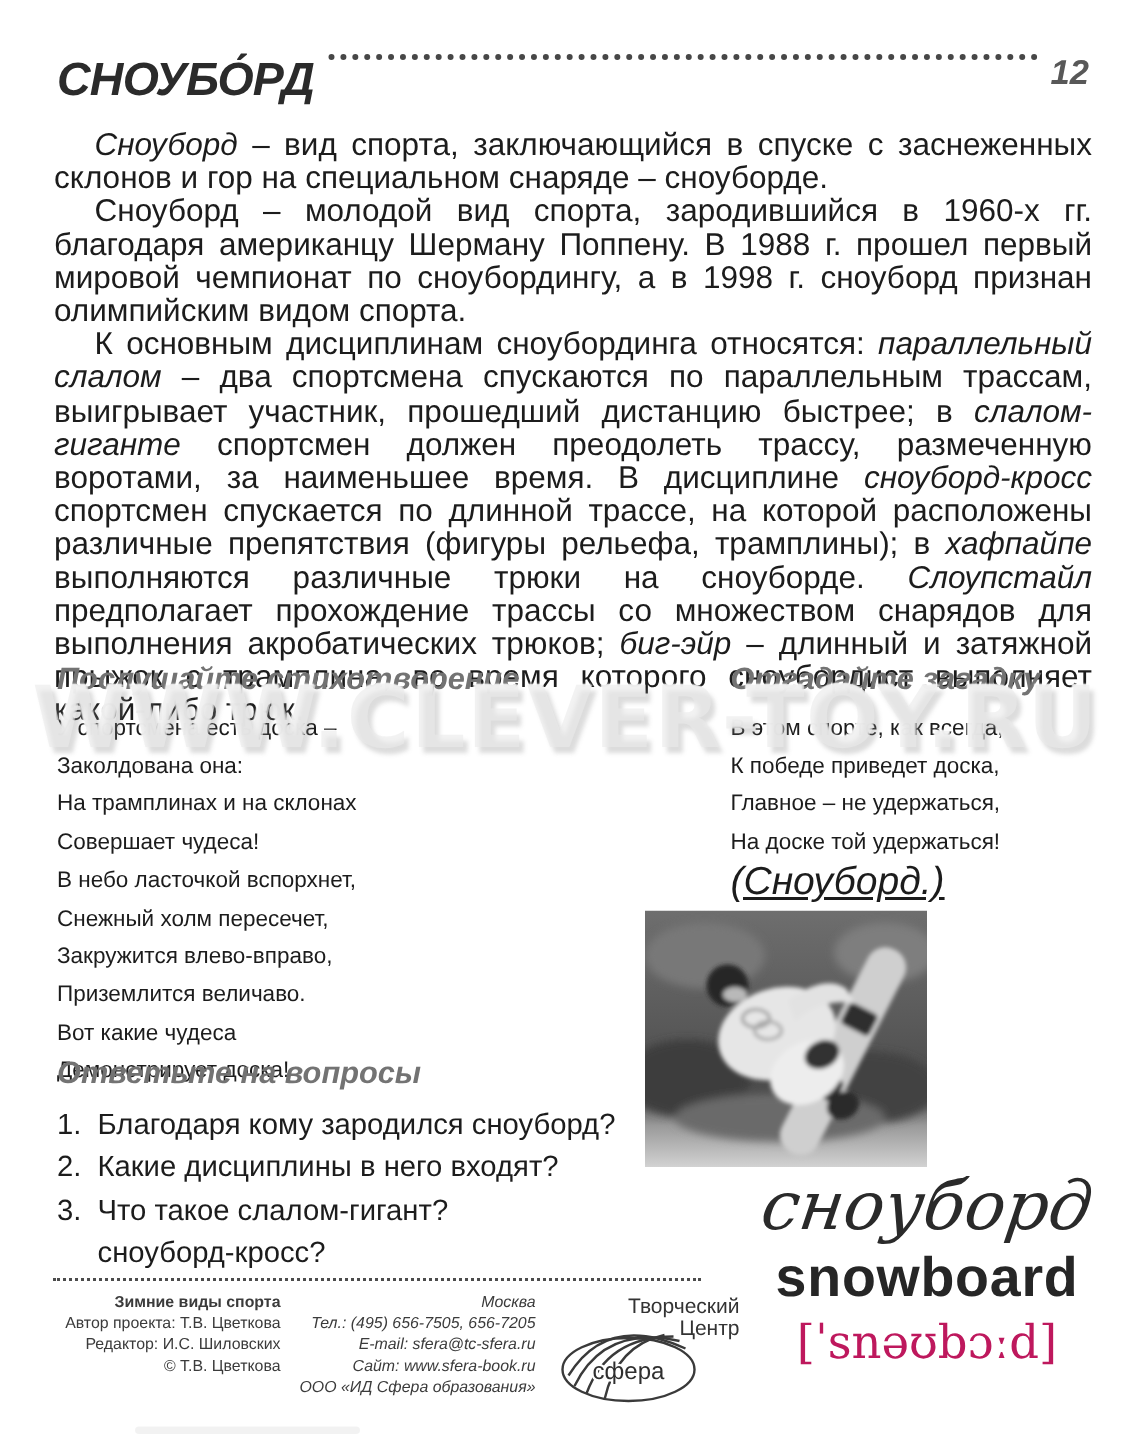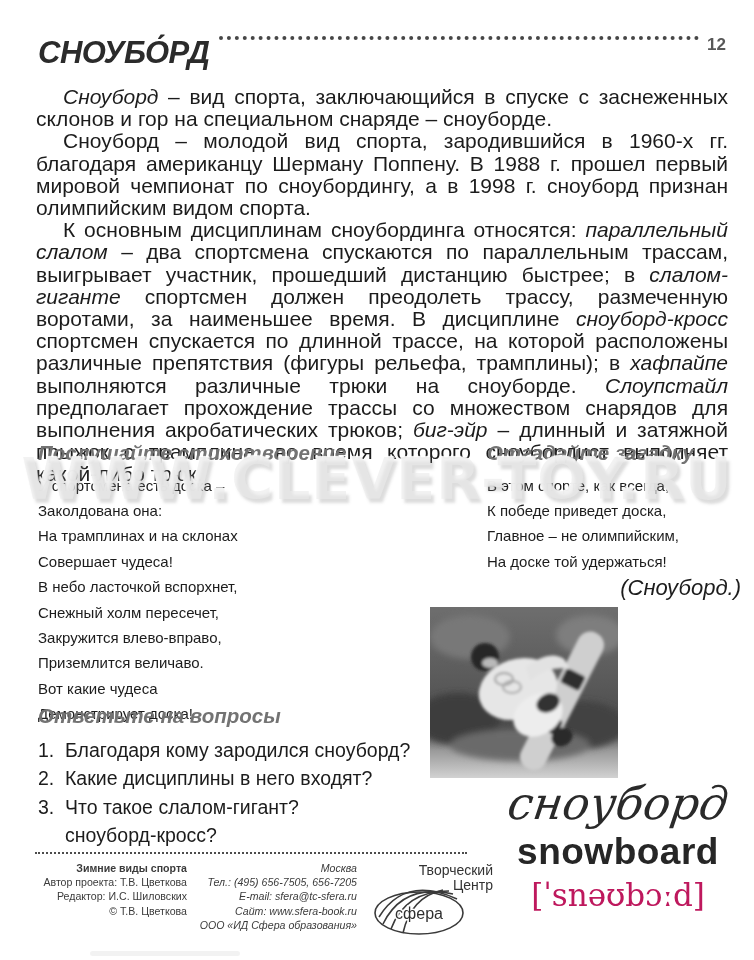--- a/index.html
+++ b/index.html
@@ -7,42 +7,42 @@
     position:relative;width:754px;height:960px;background:#ffffff;overflow:hidden;
     font-family:"Liberation Sans",sans-serif;color:#1c1c1c;
   }
   
   .header{position:absolute;left:38px;right:28px;top:36px;display:flex;z-index:1;}
   .title{
     font-size:31px;font-weight:bold;font-style:italic;letter-spacing:-0.5px;
     color:#2b2b2b;white-space:nowrap;line-height:1.1;
   }
   .leader{flex:1;border-bottom:4px dotted #474747;margin:0 8px 7px 10px;height:0;}
-  .pagenum{font-size:17px;font-weight:bold;color:#585858;line-height:1.1;padding-bottom:2px;}
+  .pagenum{font-size:23px;font-weight:bold;font-style:italic;color:#585858;line-height:1.1;padding-bottom:2px;}
   
   .intro{
     position:absolute;left:36px;top:86px;width:692px;z-index:1;
     font-size:21px;line-height:22.2px;text-align:justify;
   }
   .intro p{margin:0;text-indent:27px;}
   .it{font-style:italic;}
   
   .watermark{
     position:absolute;left:0;top:446px;width:100%;text-align:center;z-index:3;
     font-family:"DejaVu Sans",sans-serif;font-weight:bold;font-size:57px;letter-spacing:1px;
     color:rgba(234,234,234,0.62);
     text-shadow:3px 4px 3px rgba(140,140,140,0.30), -1px -1px 1px rgba(255,255,255,0.95);
     pointer-events:none;white-space:nowrap;
   }
   
   .sec-heading{font-weight:bold;font-style:italic;font-size:20.5px;line-height:1.2;margin:0 0 7px 0;color:#737373;}
   .poem{position:absolute;left:38px;top:441px;width:410px;z-index:1;}
   .poem-line,.riddle-line{font-size:15px;line-height:25.4px;}
   .riddle{position:absolute;left:487px;top:441px;width:262px;z-index:1;}
-  .riddle-answer{font-size:22px;line-height:27px;font-style:italic;text-align:right;padding-right:8px;}
+  .riddle-answer{font-size:26px;line-height:27px;font-style:italic;padding-right:8px;text-decoration:underline;}
   
   .questions{position:absolute;left:38px;top:704px;width:424px;z-index:1;}
   .q-row{display:flex;font-size:19.5px;line-height:28.6px;}
   .q-num{width:27px;flex:0 0 27px;}
   .q-cont{margin-left:27px;font-size:19.5px;line-height:28.6px;}
   
   .photo{
     position:absolute;left:430px;top:607px;width:188px;height:171px;z-index:1;
     box-shadow:inset 0 0 10px 6px #ffffff;
   }
@@ -103,21 +103,21 @@
         <div class="poem-line">Вот какие чудеса</div>
         <div class="poem-line">Демонстрирует доска!</div>
       </div>
   </div>
 
   <div class="riddle">
     <div class="sec-heading">Отгадайте загадку</div>
     <div>
         <div class="riddle-line">В этом спорте, как всегда,</div>
         <div class="riddle-line">К победе приведет доска,</div>
-        <div class="riddle-line">Главное – не олимпийским,</div>
+        <div class="riddle-line">Главное – не удержаться,</div>
         <div class="riddle-line">На доске той удержаться!</div>
       </div>
     <div class="riddle-answer">(Сноуборд.)</div>
   </div>
 
   <div class="questions">
     <div class="sec-heading">Ответьте на вопросы</div>
     <div>
         <div class="q-row">
           <span class="q-num">1.</span>

